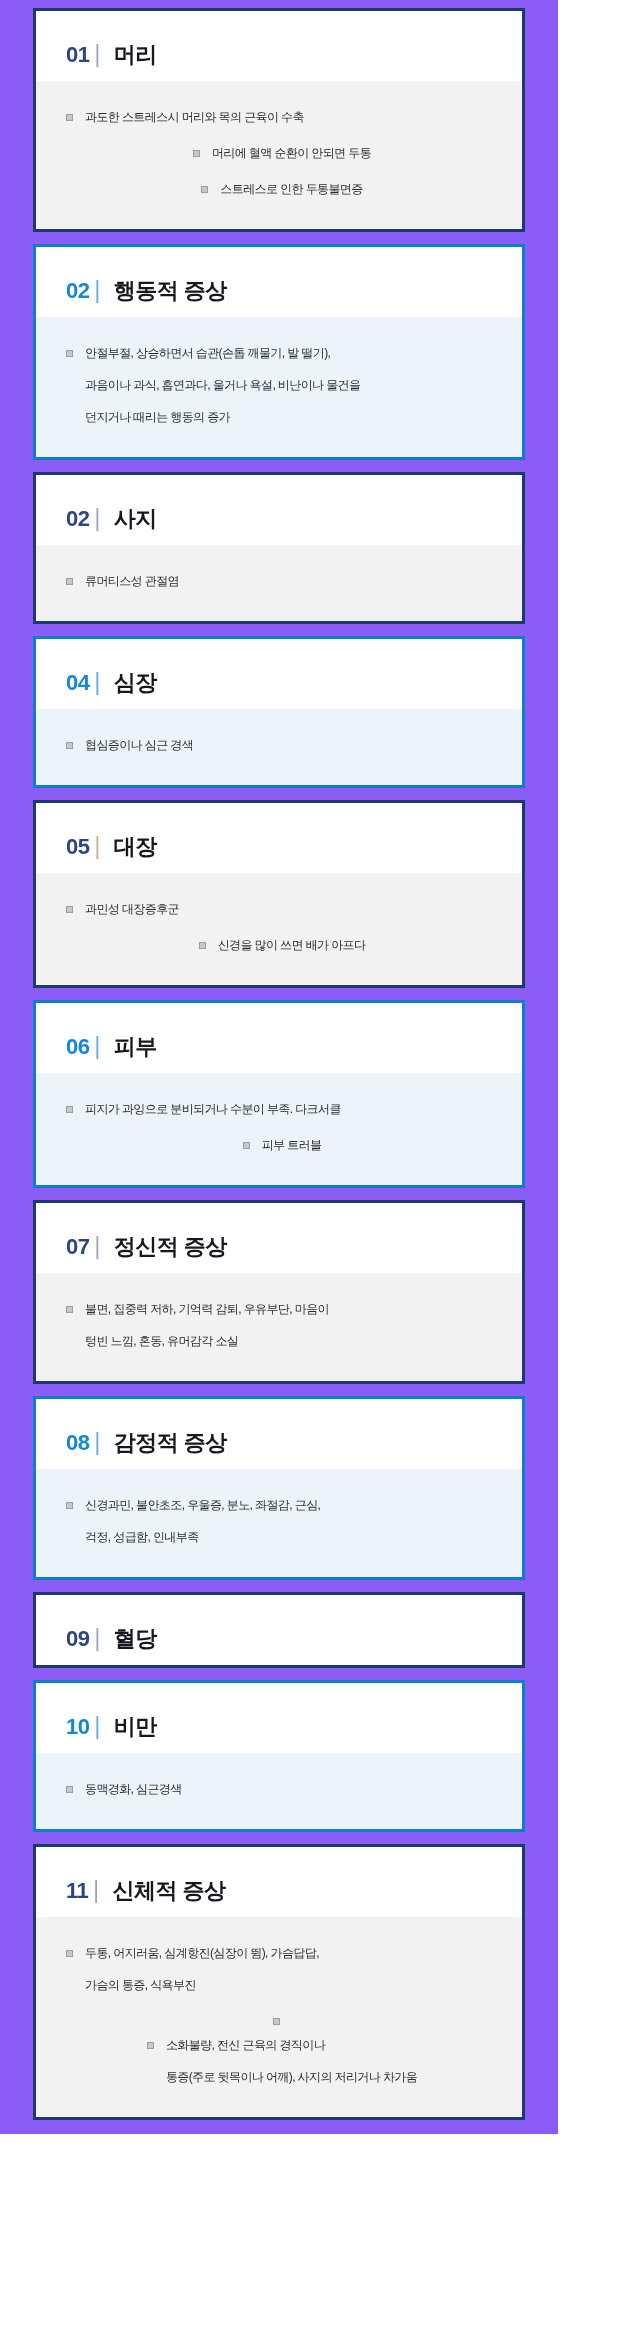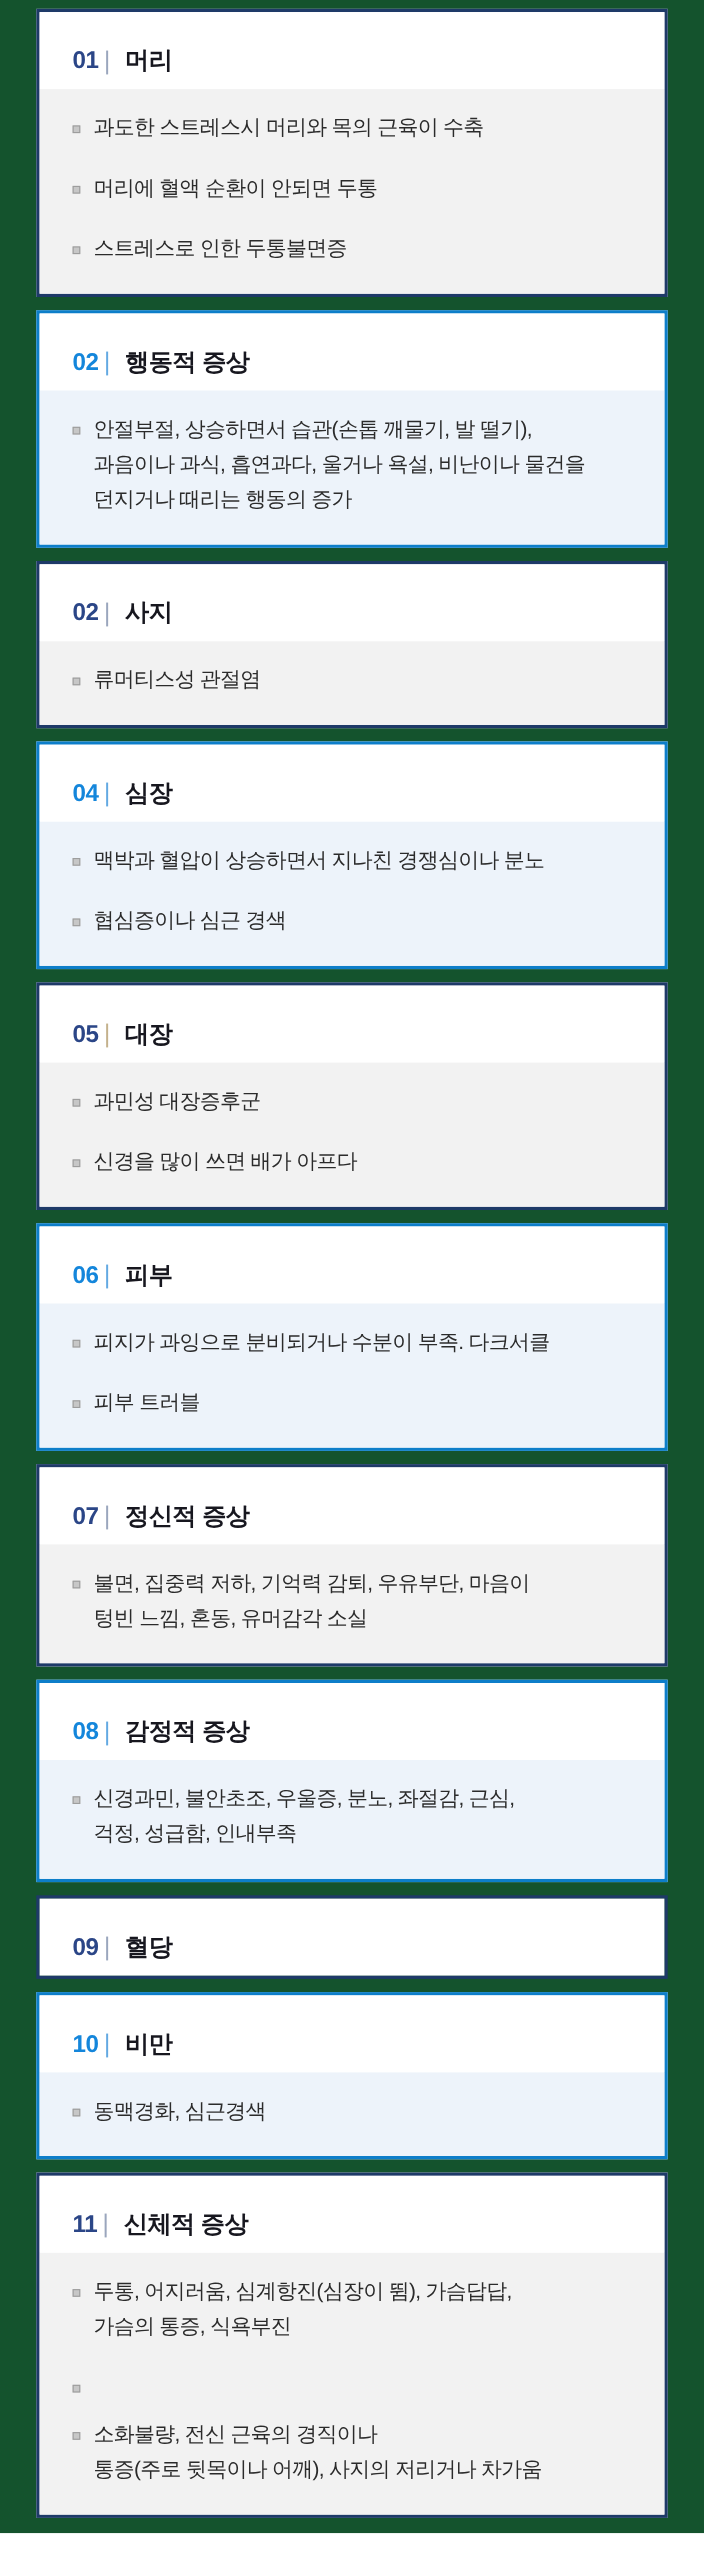--- a/index.html
+++ b/index.html
@@ -2,24 +2,24 @@
 <html lang="ko"><head>
 <meta charset="utf-8">
 <style>
   html, body {
     margin: 0;
     padding: 0;
     background: #ffffff;
     font-family: "Liberation Sans", "DejaVu Sans", sans-serif;
   }
   .page {
-    width: 640px;
+    width: 558px;
     box-sizing: border-box;
     padding: 8px 33px 2px 33px;
-    background: #14532d;
+    background: #8b5cf6;
   }
   .card {
     box-sizing: border-box;
     margin-bottom: 12px;
     background: #ffffff;
     border: 3px solid #1e3a68;
   }
   .card.navy { border-color: #1e3a68; }
   .card.blue { border-color: #0d7ec9; }
   .card-header {
@@ -49,32 +49,32 @@
   .card.blue .card-body { background: #edf3fa; }
   ul.bullets {
     margin: 0;
     padding: 0;
     list-style: none;
   }
   ul.bullets li {
     display: flex;
     align-items: flex-start;
   }
-  ul.bullets li + li { margin-top: 23px; }
+  ul.bullets li + li { margin-top: 4px; justify-content: center; }
   .bullet-square {
     flex: 0 0 auto;
     width: 7px;
     height: 7px;
     margin: 13px 12px 0 0;
     background: #c7c7c7;
     border: 1px solid #9d9d9d;
     box-sizing: border-box;
   }
   .bullet-text {
-    font-size: 19px;
+    font-size: 12px;
     line-height: 32px;
     color: #2b2b2b;
     letter-spacing: -0.6px;
     white-space: pre-line;
   }
 </style>
 </head>
 <body>
 
 <main class="page">
@@ -137,24 +137,20 @@
       <section class="card blue">
         <header class="card-header">
           <span class="card-number">04</span>
           <span class="card-separator" style="color: rgb(99, 169, 226);">|</span>
           <span class="card-title">심장</span>
         </header>
         <div class="card-body">
           <ul class="bullets">
             <li>
               <span class="bullet-square"></span>
-              <span class="bullet-text">맥박과 혈압이 상승하면서 지나친 경쟁심이나 분노</span>
-            </li>
-            <li>
-              <span class="bullet-square"></span>
               <span class="bullet-text">협심증이나 심근 경색</span>
             </li>
           </ul>
         </div>
       </section>
       <section class="card navy">
         <header class="card-header">
           <span class="card-number">05</span>
           <span class="card-separator" style="color: rgb(196, 177, 140);">|</span>
           <span class="card-title">대장</span>

